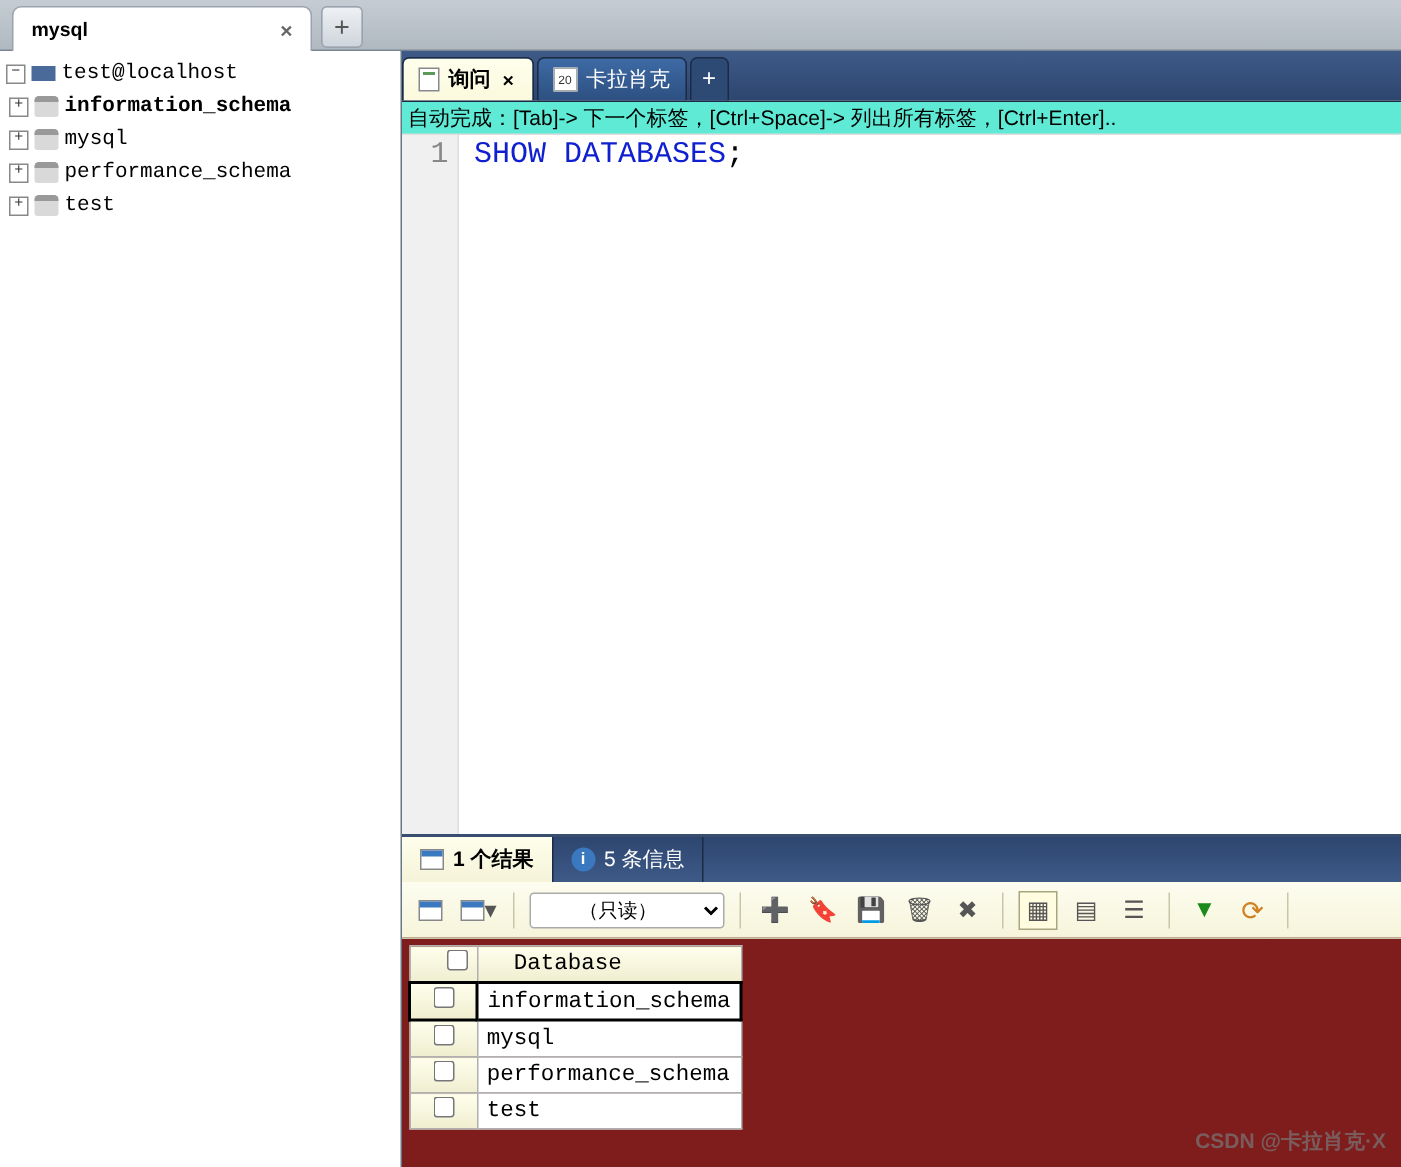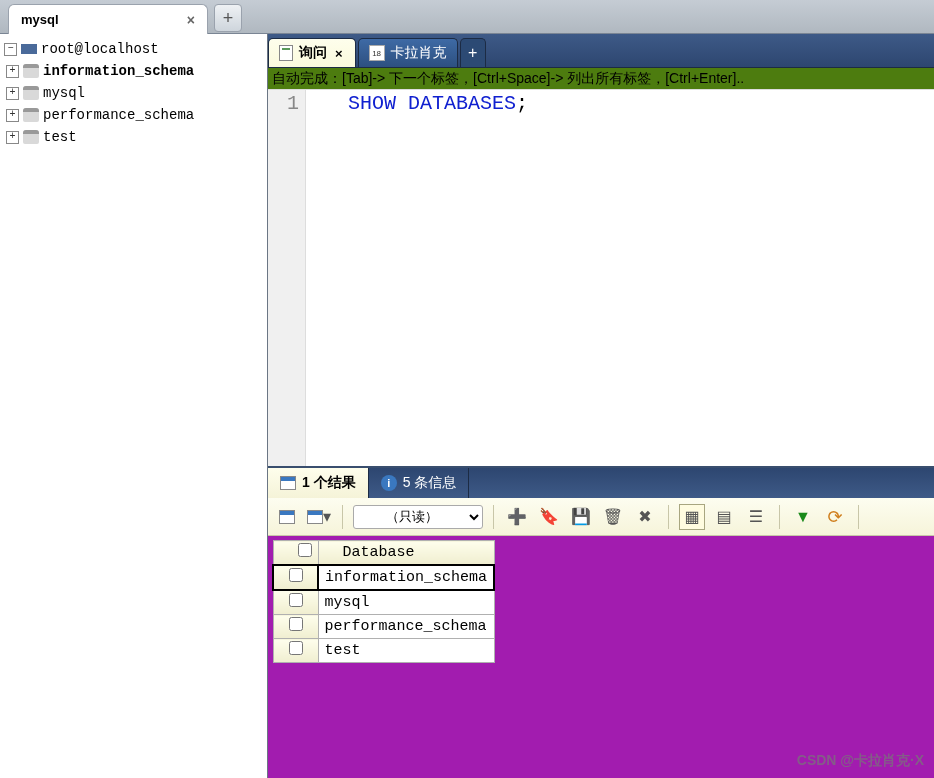--- a/index.html
+++ b/index.html
@@ -153,21 +153,21 @@
   width: 14px; height: 16px;
   background: #fff;
   border: 1px solid #888;
   display: inline-block;
   position: relative;
 }
 .doc-icon::after { content:""; position:absolute; top:2px; left:2px; width:8px; height:2px; background:#5a9a5a; }
 
 .hint-bar {
   height: 22px;
-  background: #4d7c0f;
+  background: #5eead4;
   padding: 2px 4px;
   font-size: 14px;
   border-bottom: 1px solid #ddd;
   white-space: nowrap;
   overflow: hidden;
 }
 .editor {
   flex: 1;
   display: flex;
   background: #fff;
@@ -178,31 +178,30 @@
 .gutter {
   width: 38px;
   background: #f0f0f0;
   border-right: 1px solid #ddd;
   padding: 2px 6px;
   color: #888;
   text-align: right;
 }
 .code {
   padding: 2px 10px;
-  margin-left: 32px;
 }
 .kw { color: #1020d0; }
 .sc { color: #000; }
 
 .results {
-  height: 312px;
+  height: 222px;
   border-top: 2px solid #394e6e;
   display: flex;
   flex-direction: column;
-  background: #a21caf;
+  background: #7f1d1d;
 }
 .result-tabs {
   height: 30px;
   background: linear-gradient(#2d4670, #3e5a87);
   display: flex;
 }
 .rtab {
   display: flex; align-items: center;
   padding: 0 12px;
   gap: 6px;
@@ -310,21 +309,21 @@
   </div>
   <div class="tab-plus">+</div>
 </div>
 
 <div class="main">
   <div class="sidebar">
     <div class="tree">
       <div class="tree-item">
         <span class="expander">−</span>
         <span class="server-icon"></span>
-        <span class="tree-label">root@localhost</span>
+        <span class="tree-label">test@localhost</span>
       </div>
       <div class="tree-item child bold">
         <span class="expander">+</span>
         <span class="db-icon"></span>
         <span class="tree-label">information_schema</span>
       </div>
       <div class="tree-item child">
         <span class="expander">+</span>
         <span class="db-icon"></span>
         <span class="tree-label">mysql</span>
@@ -343,21 +342,21 @@
   </div>
 
   <div class="right">
     <div class="editor-tabs">
       <div class="etab active">
         <span class="doc-icon"></span>
         <span>询问</span>
         <span class="close">×</span>
       </div>
       <div class="etab">
-        <span class="cal-icon">18</span>
+        <span class="cal-icon">20</span>
         <span>卡拉肖克</span>
       </div>
       <div class="etab-plus">+</div>
     </div>
 
     <div class="hint-bar">自动完成：[Tab]-&gt; 下一个标签，[Ctrl+Space]-&gt; 列出所有标签，[Ctrl+Enter]..</div>
 
     <div class="editor">
       <div class="gutter">
         <div>1</div>

